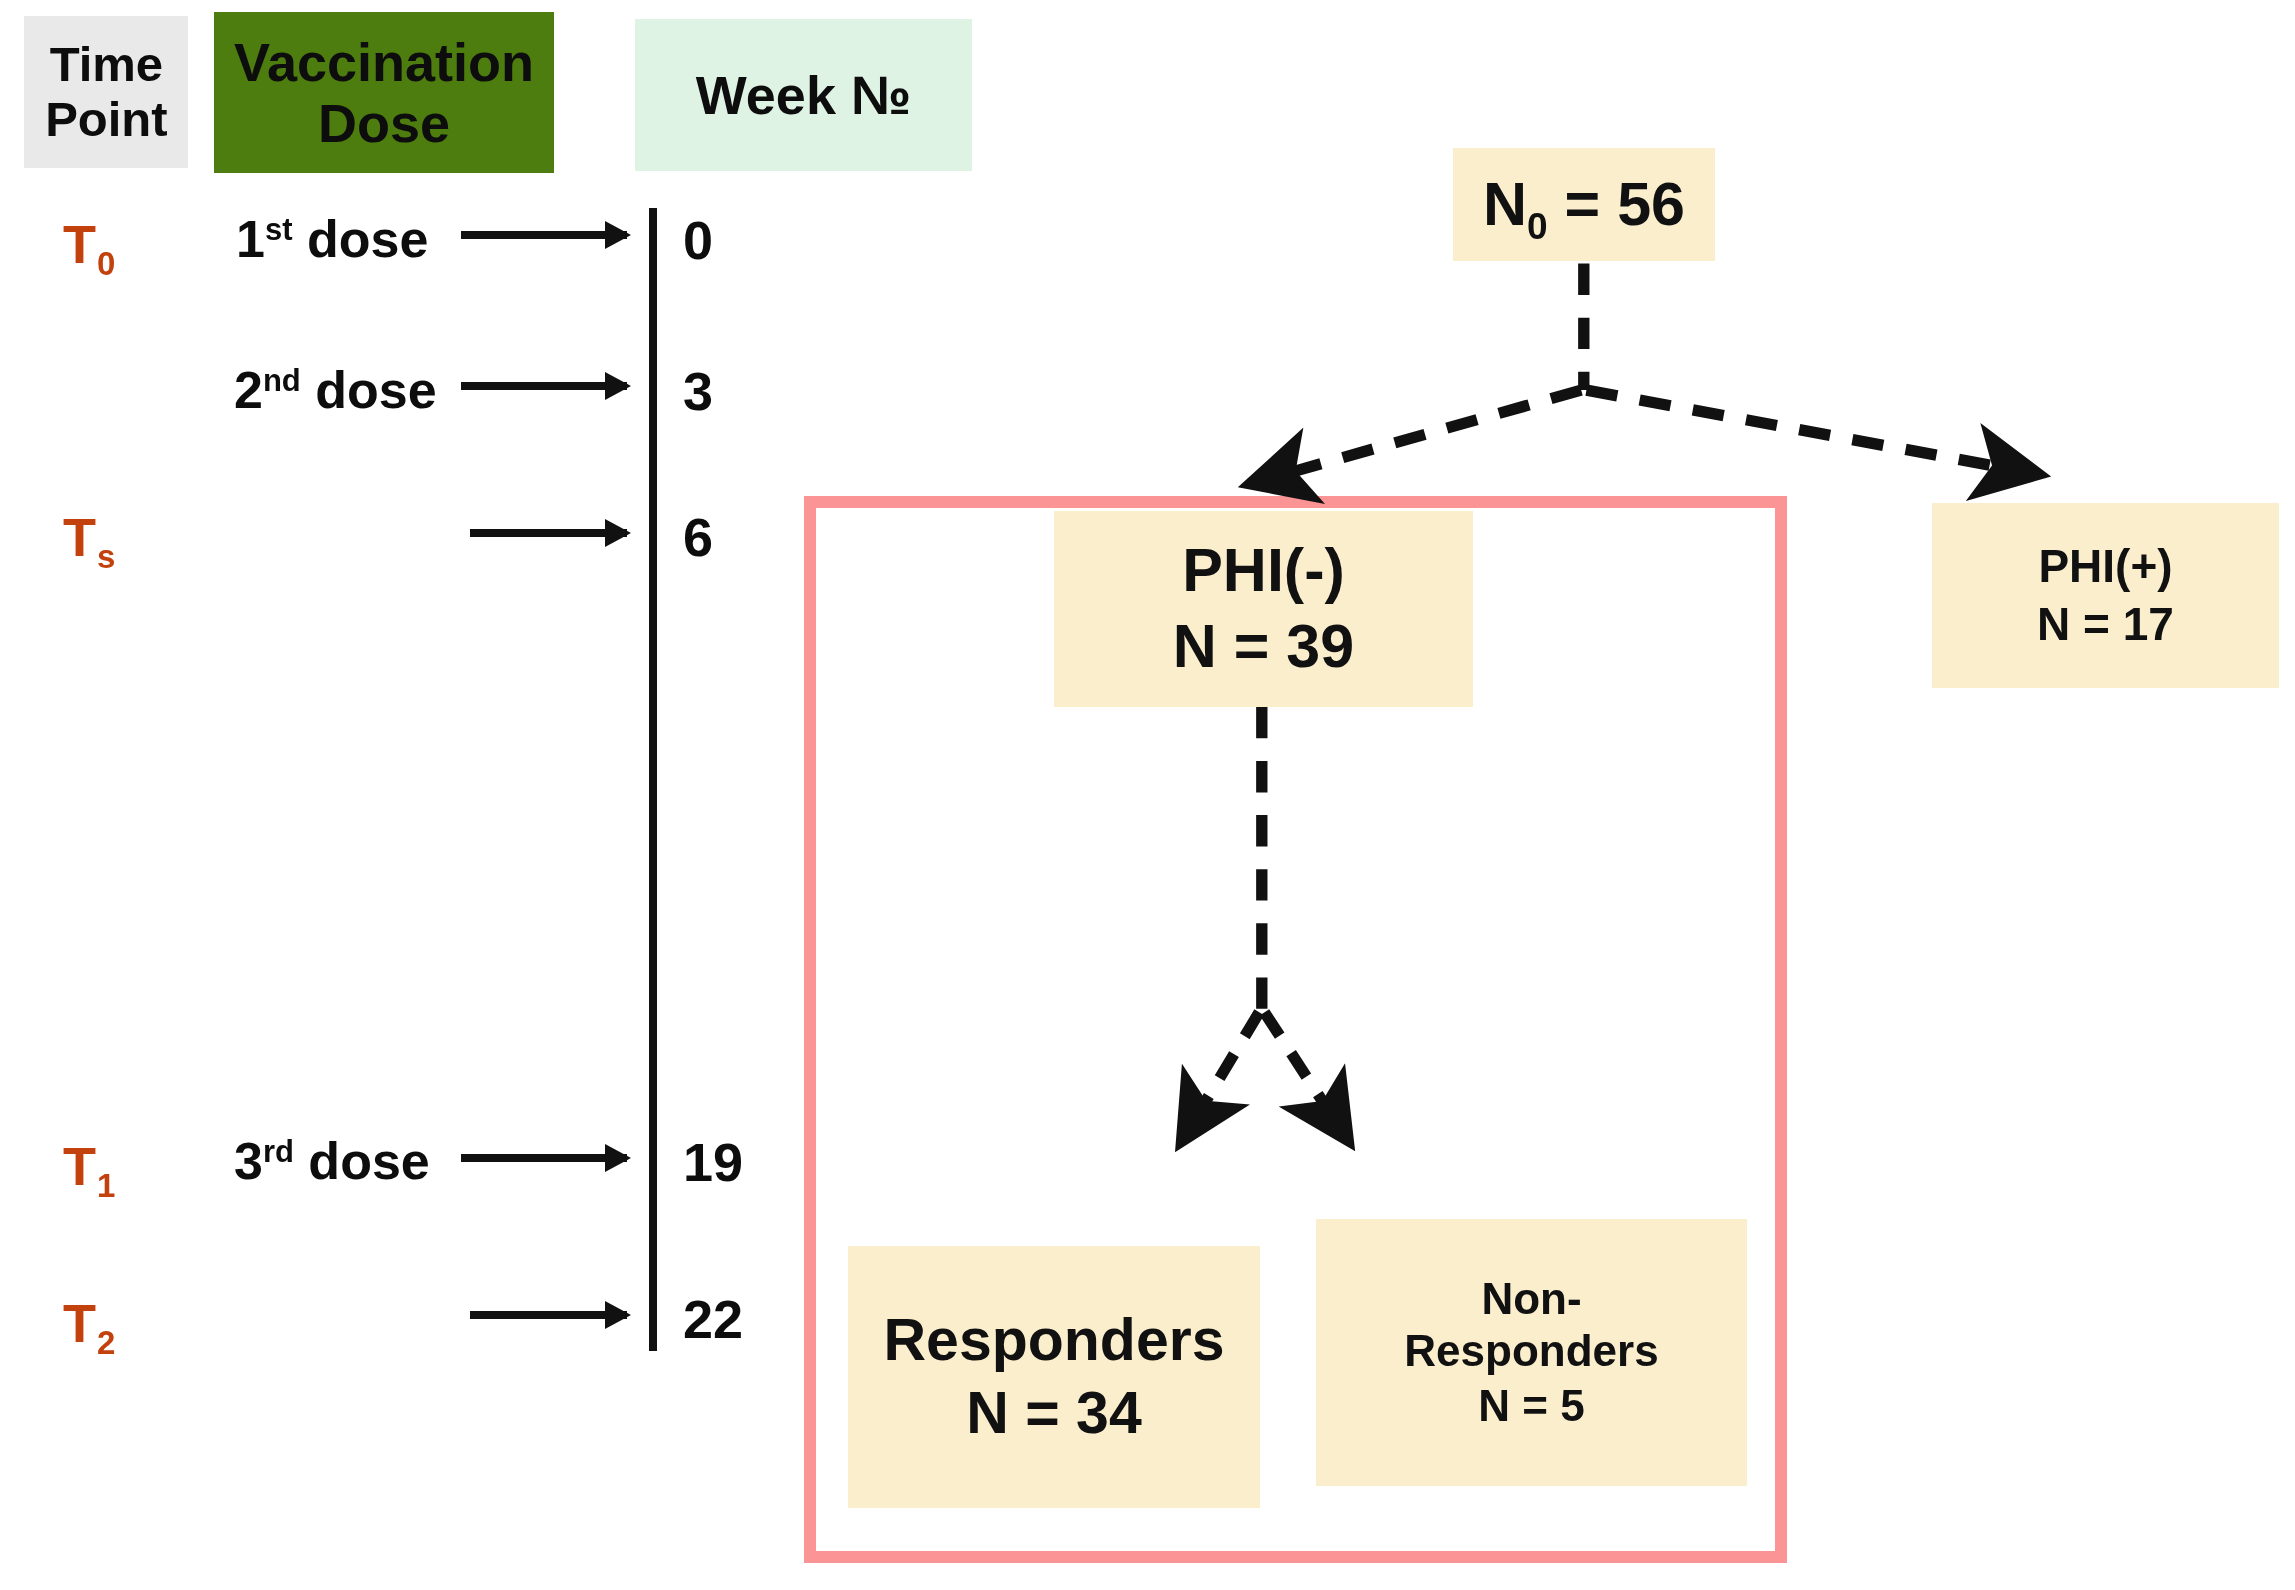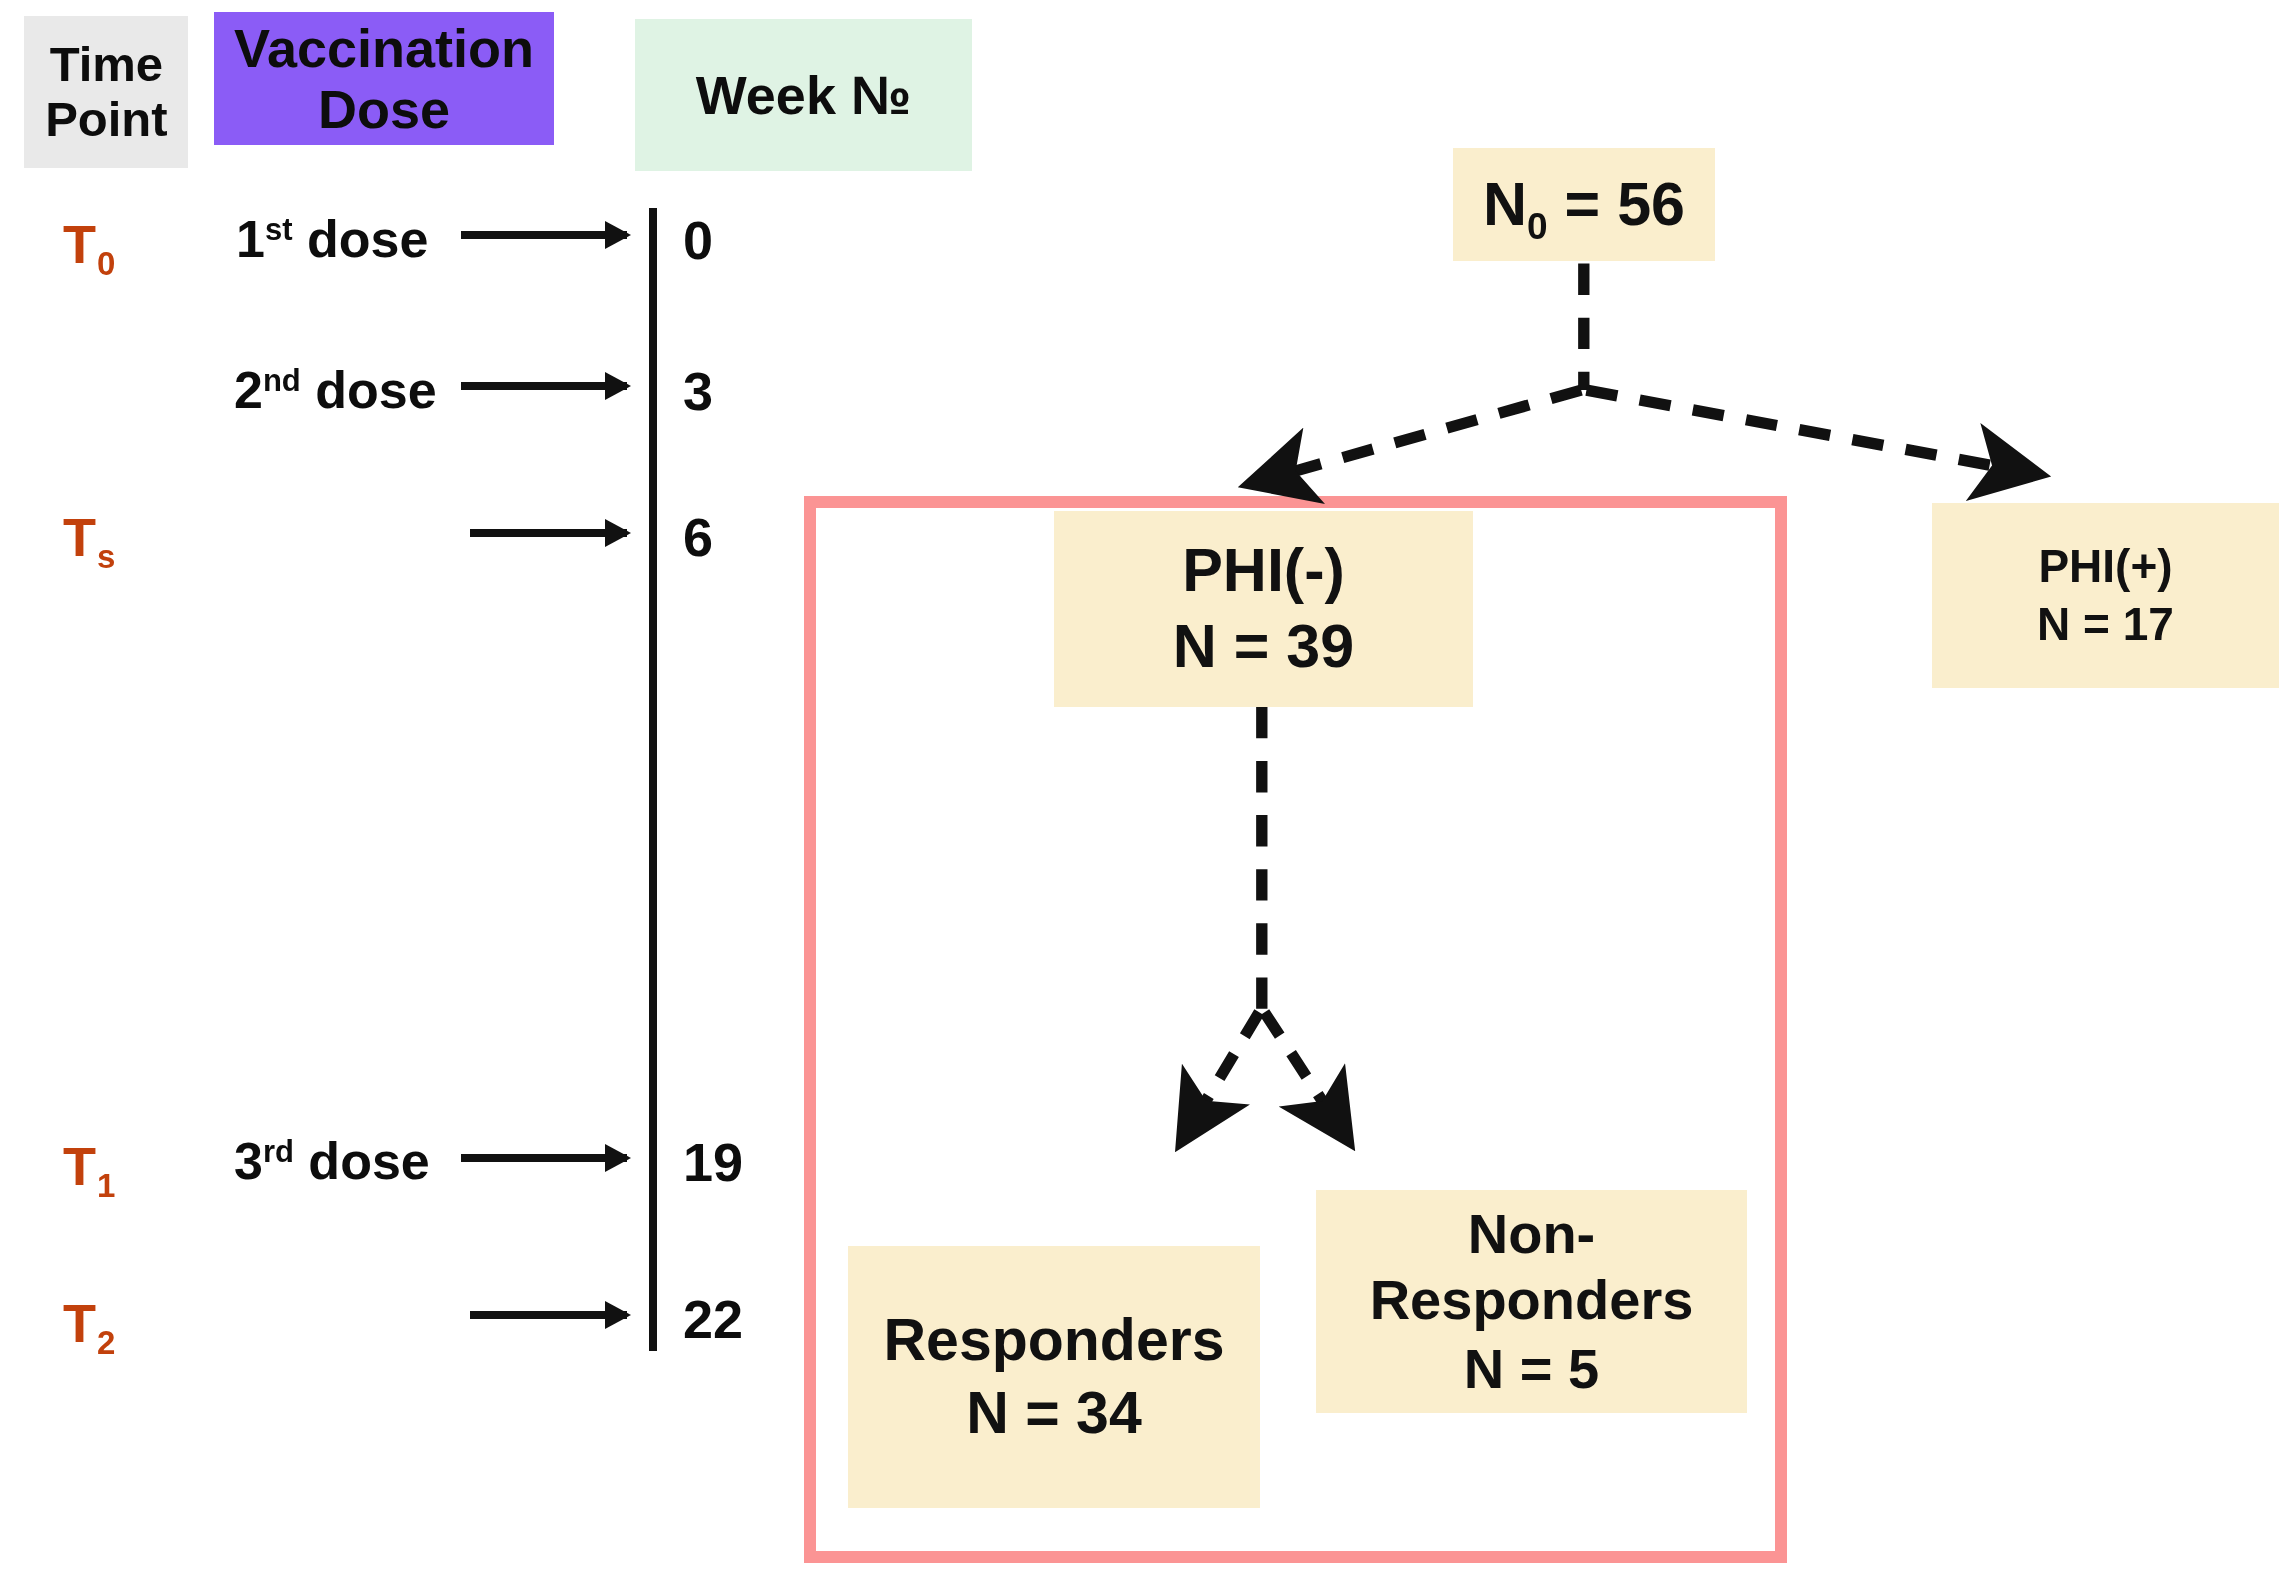--- a/index.html
+++ b/index.html
@@ -5,21 +5,21 @@
   html,body{margin:0;padding:0;background:#ffffff;}
   body{width:2295px;height:1590px;position:relative;overflow:hidden;
        font-family:"Liberation Sans", sans-serif;color:#111111;}
   .stage{position:absolute;left:0;top:0;width:2295px;height:1590px;}
 
   
   .chip{position:absolute;display:flex;flex-direction:column;
         align-items:center;justify-content:center;
         font-weight:bold;line-height:1.12;text-align:center;color:#0d0d0d;}
   #chip-time{left:24.4px;top:15.7px;width:164px;height:152px;background:#e9e9e9;font-size:49px;}
-  #chip-dose{left:214px;top:12.2px;width:340px;height:133px;background:#8b5cf6;font-size:54px;}
+  #chip-dose{left:214px;top:12.2px;width:340px;height:161px;background:#4d7c0f;font-size:54px;}
   #chip-week{left:635px;top:19px;width:337px;height:152px;background:#dff3e4;font-size:54px;}
 
   
   #axis{position:absolute;left:649px;top:208px;width:7.9px;height:1143px;background:#111;}
 
   .tp{position:absolute;font-weight:bold;font-size:54px;color:#c2410c;
       white-space:nowrap;}
   .tp sub{font-size:33px;font-weight:bold;vertical-align:baseline;
           position:relative;top:12.2px;left:0.9px;}
 
@@ -38,21 +38,21 @@
   
   .node{position:absolute;background:#faeecd;display:flex;flex-direction:column;
         align-items:center;justify-content:center;text-align:center;
         font-weight:bold;color:#111;line-height:1.18;}
   .node .l2{margin-top:3.5px;}
   #n-root{left:1453px;top:148px;width:262px;height:113px;font-size:61px;}
   #n-root sub{font-size:37px;vertical-align:baseline;position:relative;top:14px;}
   #n-phineg{left:1054px;top:511px;width:419px;height:196px;font-size:61px;}
   #n-phipos{left:1932px;top:503px;width:347px;height:185px;font-size:46px;}
   #n-resp{left:848px;top:1246px;width:412px;height:262px;font-size:59px;}
-  #n-nonresp{left:1316px;top:1190px;width:431px;height:223px;font-size:56px;}
+  #n-nonresp{left:1316px;top:1219px;width:431px;height:267px;font-size:44px;}
 
   #highlight-box{position:absolute;left:804px;top:496px;width:983px;height:1067px;
                  border:12.2px solid #fb9494;box-sizing:border-box;background:transparent;}
 
   svg.links{position:absolute;left:0;top:0;width:2295px;height:1590px;
             pointer-events:none;overflow:visible;}
 </style>
 </head>
 <body>
 

